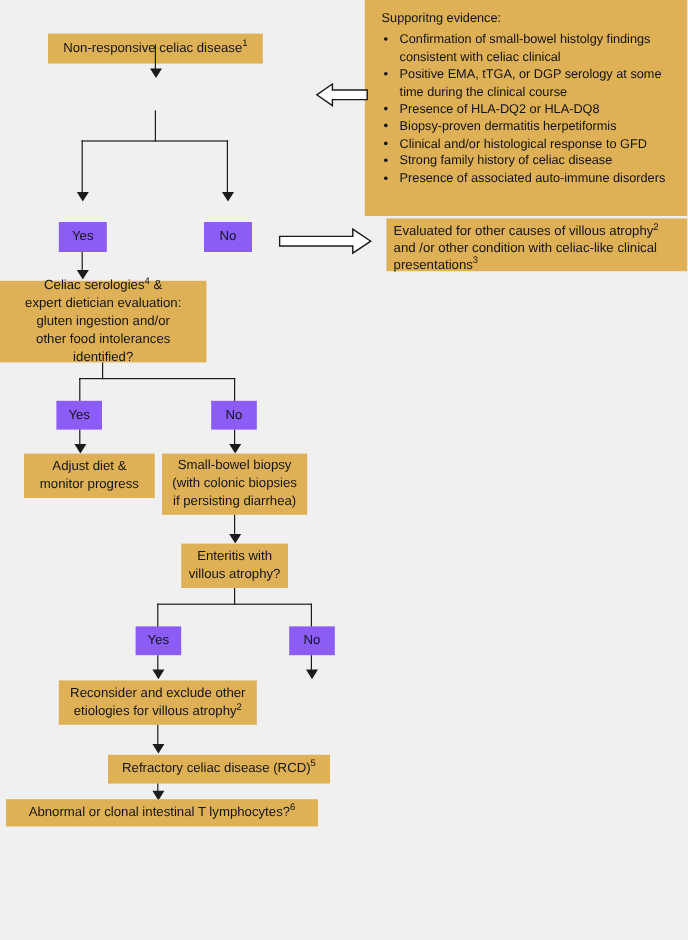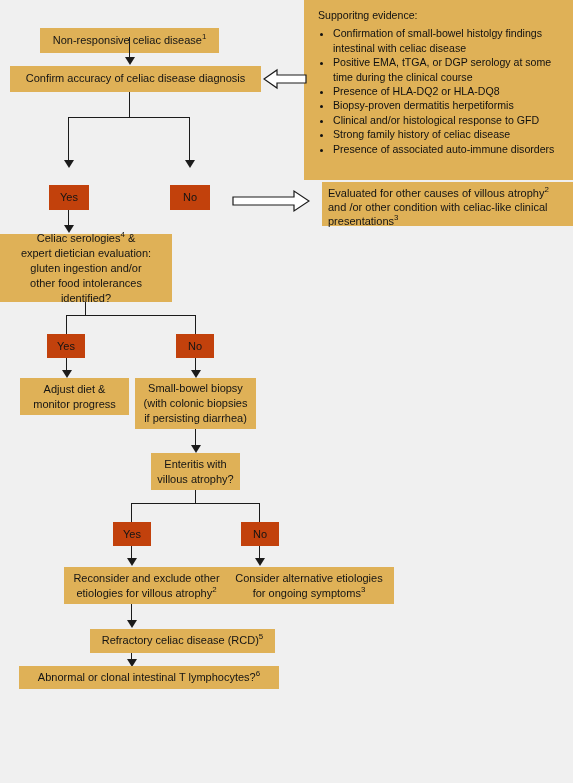--- a/index.html
+++ b/index.html
@@ -29,21 +29,21 @@
     padding: 2px 4px;
   }
   .box.left-align {
     text-align: left;
     justify-content: flex-start;
     align-items: flex-start;
   }
   .green {
     position: absolute;
     box-sizing: border-box;
-    background: #c2410c;
+    background: #8b5cf6;
     color: #141414;
     font-size: 11px;
     line-height: 13px;
     display: flex;
     align-items: center;
     justify-content: center;
     text-align: center;
   }
   .evidence {
     position: absolute;
@@ -94,40 +94,37 @@
   }
 </style>
 </head>
 <body>
 
 <div id="canvas">
 
   <div class="evidence" style="left:304px; top:0px; width:269px; height:180px;">
     <div class="ev-title">Supporitng evidence:</div>
     <ul>
-      <li>Confirmation of small-bowel histolgy findings intestinal with celiac disease</li>
+      <li>Confirmation of small-bowel histolgy findings consistent with celiac clinical</li>
       <li>Positive EMA, tTGA, or DGP serology at some time during the clinical course</li>
       <li>Presence of HLA-DQ2 or HLA-DQ8</li>
       <li>Biopsy-proven dermatitis herpetiformis</li>
       <li>Clinical and/or histological response to GFD</li>
       <li>Strong family history of celiac disease</li>
       <li>Presence of associated auto-immune disorders</li>
     </ul>
   </div>
 
   <div class="box" style="left:40px; top:28px; width:179px; height:25px;">
     <span><span>Non-responsive celiac disease</span><sup>1</sup></span>
   </div>
 
   <div class="vline" style="left:129px; top:37px; height:22px;"></div>
   <div class="arrowhead" style="left:125px; top:57px;"></div>
 
-  <div class="box" style="left:10px; top:66px; width:251px; height:26px;">
-    <span>Confirm accuracy of celiac disease diagnosis</span>
-  </div>
 
   <svg class="hollow-arrow" style="left:263px; top:68px;" width="44" height="22" viewBox="0 0 44 22">
     <polygon points="1,11 14,2 14,7 43,7 43,15 14,15 14,20" fill="#ffffff" stroke="#1b1b1b" stroke-width="1.2"></polygon>
   </svg>
 
   <div class="vline" style="left:129px; top:92px; height:26px;"></div>
   <div class="hline" style="left:68px; top:117px; width:122px;"></div>
   <div class="vline" style="left:68px; top:117px; height:45px;"></div>
   <div class="vline" style="left:189px; top:117px; height:45px;"></div>
   <div class="arrowhead" style="left:64px; top:160px;"></div>
@@ -201,39 +198,36 @@
   </div>
   <div class="green" style="left:241px; top:522px; width:38px; height:24px;">
     <span>No</span>
   </div>
 
   <div class="vline" style="left:131px; top:546px; height:14px;"></div>
   <div class="arrowhead" style="left:127px; top:558px;"></div>
   <div class="vline" style="left:259px; top:546px; height:14px;"></div>
   <div class="arrowhead" style="left:255px; top:558px;"></div>
 
-  <div class="box" style="left:64px; top:567px; width:165px; height:37px; line-height:15px;">
+  <div class="box" style="left:49px; top:567px; width:165px; height:37px; line-height:15px;">
     <span><span>Reconsider and exclude other</span><br><span>etiologies for villous atrophy</span><sup>2</sup></span>
   </div>
 
-  <div class="box" style="left:224px; top:567px; width:170px; height:37px; line-height:15px;">
-    <span><span>Consider alternative etiologies</span><br><span>for ongoing symptoms</span><sup>3</sup></span>
-  </div>
 
   <div class="vline" style="left:131px; top:604px; height:18px;"></div>
   <div class="arrowhead" style="left:127px; top:620px;"></div>
 
   <div class="box" style="left:42px; top:629px; width:185px; height:24px;margin-left:48px;">
     <span><span>Refractory celiac disease (RCD)</span><sup>5</sup></span>
   </div>
 
   <div class="vline" style="left:131px; top:653px; height:10px;"></div>
   <div class="arrowhead" style="left:127px; top:659px;"></div>
 
-  <div class="box" style="left:19px; top:666px; width:260px; height:23px;">
+  <div class="box" style="left:5px; top:666px; width:260px; height:23px;">
     <span><span>Abnormal or clonal intestinal T lymphocytes?</span><sup>6</sup></span>
   </div>
 
   <div class="vline" style="left:134px; top:689px; height:12px;"></div>
   <div class="hline" style="left:70px; top:700px; width:133px;"></div>
   <div class="vline" style="left:70px; top:700px; height:20px;"></div>
   <div class="vline" style="left:202px; top:700px; height:20px;"></div>
   <div class="arrowhead" style="left:66px; top:718px;"></div>
   <div class="arrowhead" style="left:198px; top:718px;"></div>
 

